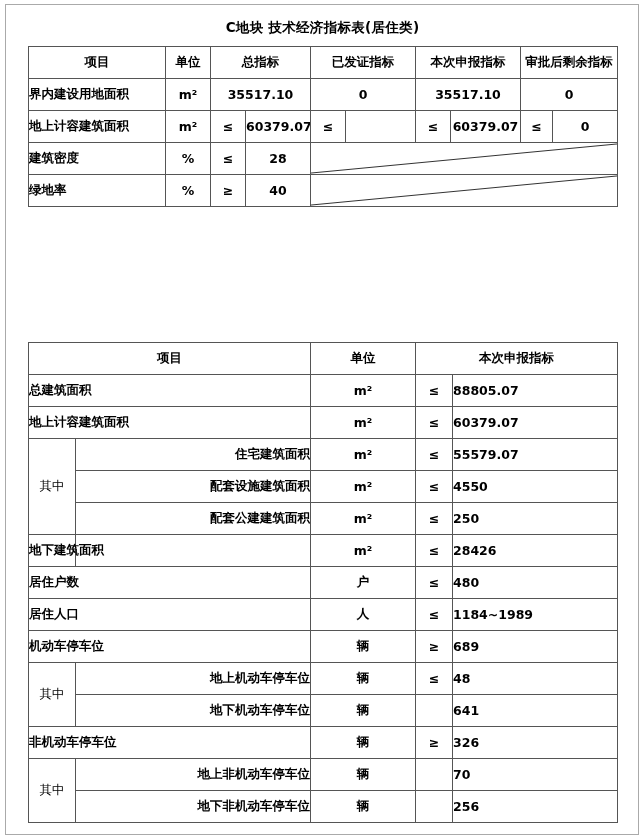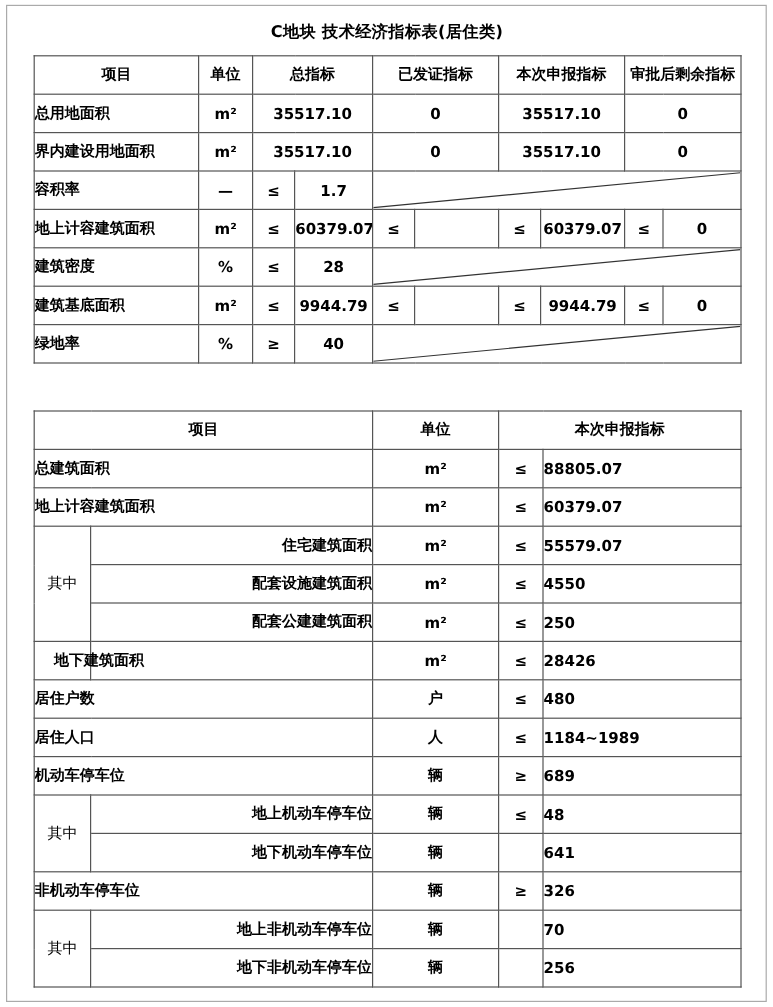--- a/index.html
+++ b/index.html
@@ -158,49 +158,30 @@
     <tbody>
       <tr>
         <td class="hdr thicktop thickleft thickbot">项目</td>
         <td class="hdr thicktop thickbot">单位</td>
         <td class="hdr thicktop thickbot" colspan="2">总指标</td>
         <td class="hdr thicktop thickbot" colspan="2">已发证指标</td>
         <td class="hdr thicktop thickbot" colspan="2">本次申报指标</td>
         <td class="hdr thicktop thickbot thickright" colspan="2">审批后剩余指标</td>
       </tr>
 
-      <tr>
-        <td class="lbl thickleft">总用地面积</td>
+
+      <tr>
+        <td class="lbl thickleft">界内建设用地面积</td>
         <td class="unit">m²</td>
         <td class="num" colspan="2">35517.10</td>
         <td class="num" colspan="2">0</td>
         <td class="num" colspan="2">35517.10</td>
         <td class="num thickright" colspan="2">0</td>
       </tr>
 
-      <tr>
-        <td class="lbl thickleft">界内建设用地面积</td>
-        <td class="unit">m²</td>
-        <td class="num" colspan="2">35517.10</td>
-        <td class="num" colspan="2">0</td>
-        <td class="num" colspan="2">35517.10</td>
-        <td class="num thickright" colspan="2">0</td>
-      </tr>
-
-      <tr>
-        <td class="lbl thickleft">容积率</td>
-        <td class="unit">—</td>
-        <td class="op">≤</td>
-        <td class="num">1.7</td>
-        <td class="diag thickright" colspan="6">
-          <svg viewBox="0 0 307 32" preserveAspectRatio="none">
-              <line x1="0" y1="31" x2="307" y2="1" stroke="#333" stroke-width="1" vector-effect="non-scaling-stroke"></line>
-            </svg>
-        </td>
-      </tr>
 
       <tr>
         <td class="lbl thickleft">地上计容建筑面积</td>
         <td class="unit">m²</td>
         <td class="op">≤</td>
         <td class="num">60379.07</td>
         <td class="op">≤</td>
         <td class="num"></td>
         <td class="op">≤</td>
         <td class="num">60379.07</td>
@@ -213,32 +194,20 @@
         <td class="unit">%</td>
         <td class="op">≤</td>
         <td class="num">28</td>
         <td class="diag thickright" colspan="6">
           <svg viewBox="0 0 307 32" preserveAspectRatio="none">
               <line x1="0" y1="31" x2="307" y2="1" stroke="#333" stroke-width="1" vector-effect="non-scaling-stroke"></line>
             </svg>
         </td>
       </tr>
 
-      <tr>
-        <td class="lbl thickleft">建筑基底面积</td>
-        <td class="unit">m²</td>
-        <td class="op">≤</td>
-        <td class="num">9944.79</td>
-        <td class="op">≤</td>
-        <td class="num"></td>
-        <td class="op">≤</td>
-        <td class="num">9944.79</td>
-        <td class="op">≤</td>
-        <td class="num thickright">0</td>
-      </tr>
 
       <tr>
         <td class="lbl thickleft">绿地率</td>
         <td class="unit">%</td>
         <td class="op">≥</td>
         <td class="num">40</td>
         <td class="diag thickright" colspan="6">
           <svg viewBox="0 0 307 32" preserveAspectRatio="none">
               <line x1="0" y1="31" x2="307" y2="1" stroke="#333" stroke-width="1" vector-effect="non-scaling-stroke"></line>
             </svg>
@@ -291,21 +260,21 @@
         <td class="numl thickright">4550</td>
       </tr>
       <tr>
         <td class="lbl-ind">配套公建建筑面积</td>
         <td class="unit">m²</td>
         <td class="op">≤</td>
         <td class="numl thickright">250</td>
       </tr>
 
       <tr>
-        <td class="lbl thickleft" style="white-space:nowrap;overflow:visible;padding-left:16px;">地下建筑面积</td>
+        <td class="lbl thickleft" style="white-space:nowrap;overflow:visible;">地下建筑面积</td>
         <td class="blank"></td>
         <td class="unit">m²</td>
         <td class="op">≤</td>
         <td class="numl thickright">28426</td>
       </tr>
 
       <tr>
         <td class="lbl thickleft" colspan="2">居住户数</td>
         <td class="unit">户</td>
         <td class="op">≤</td>

